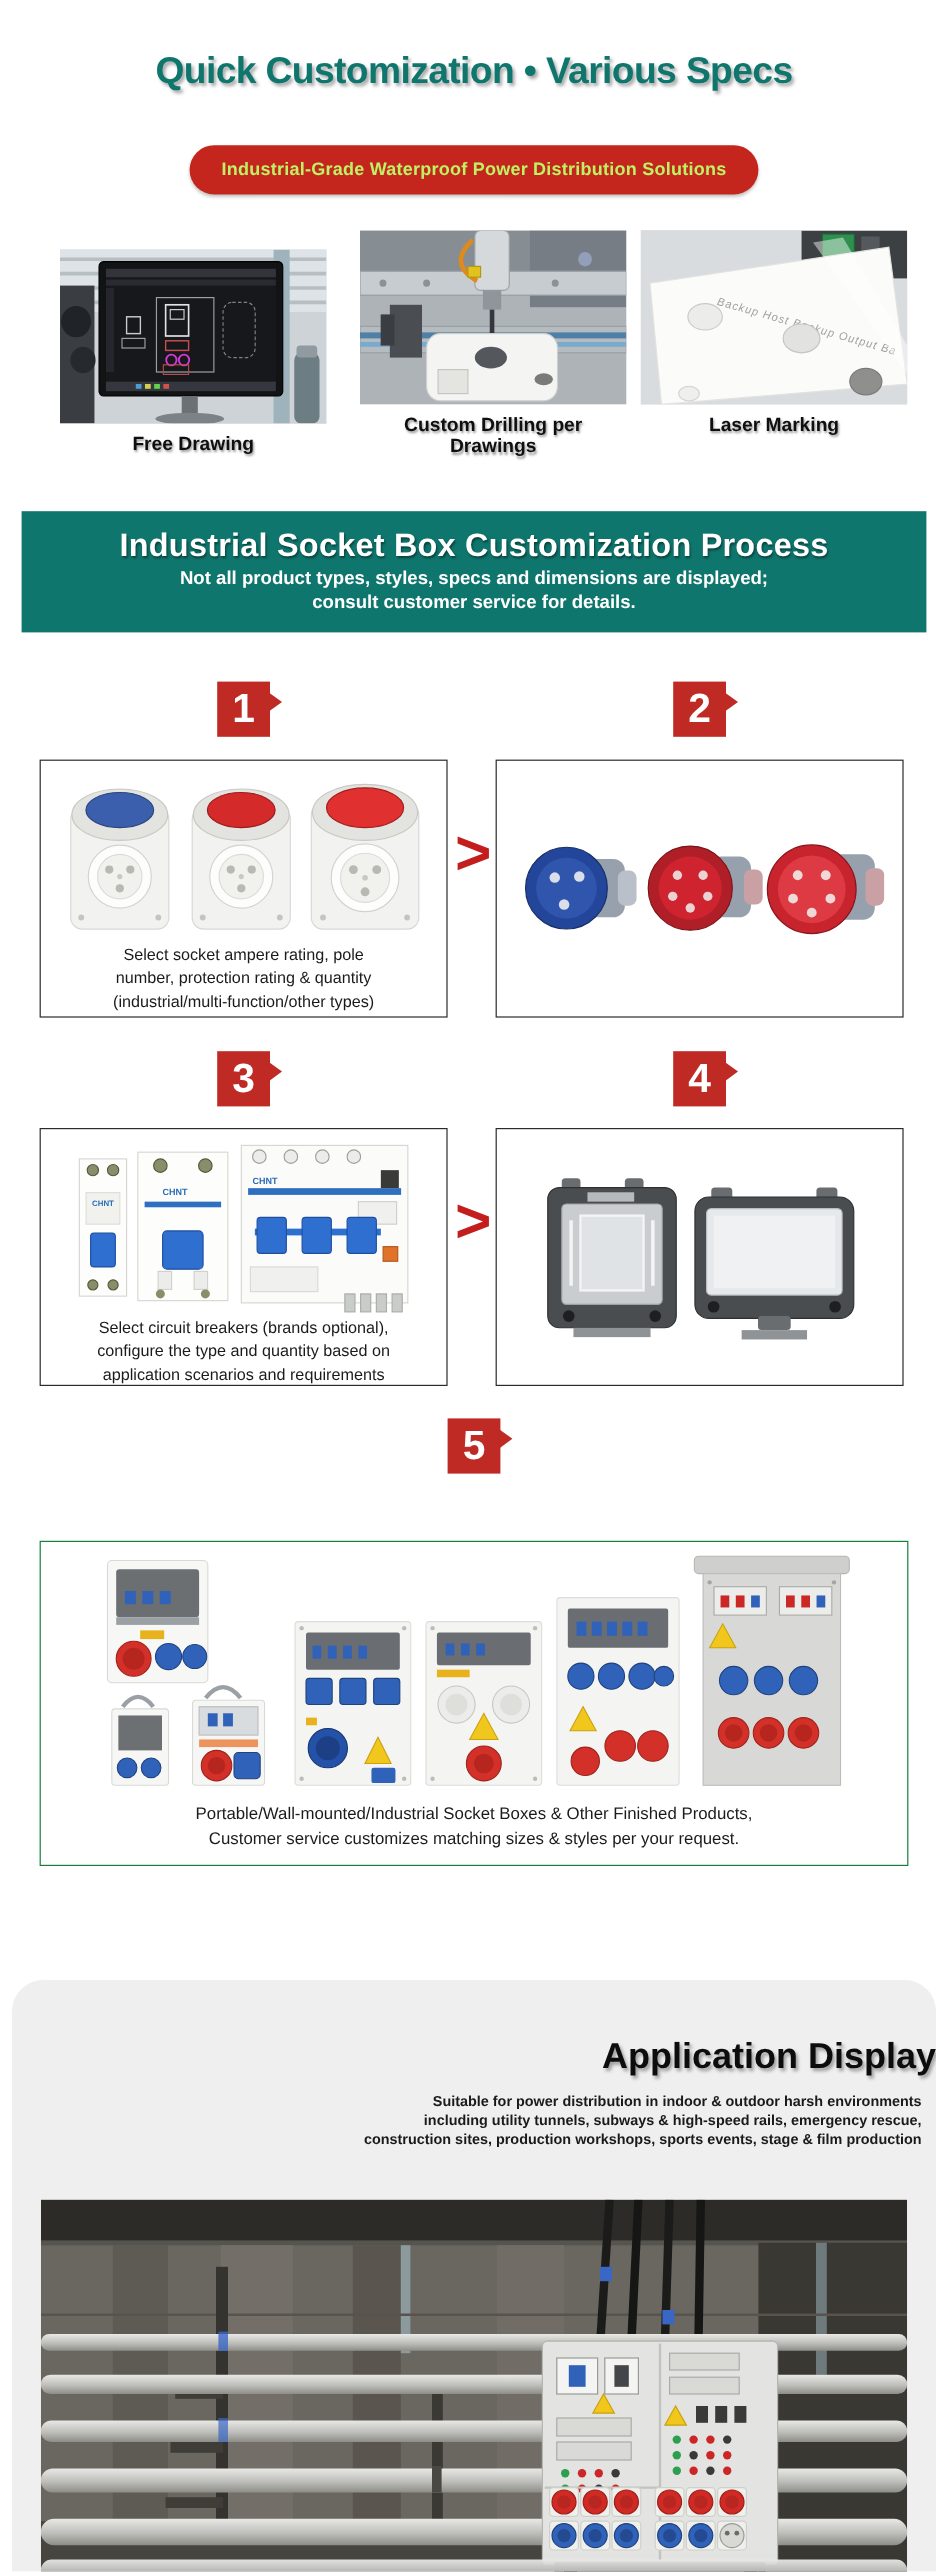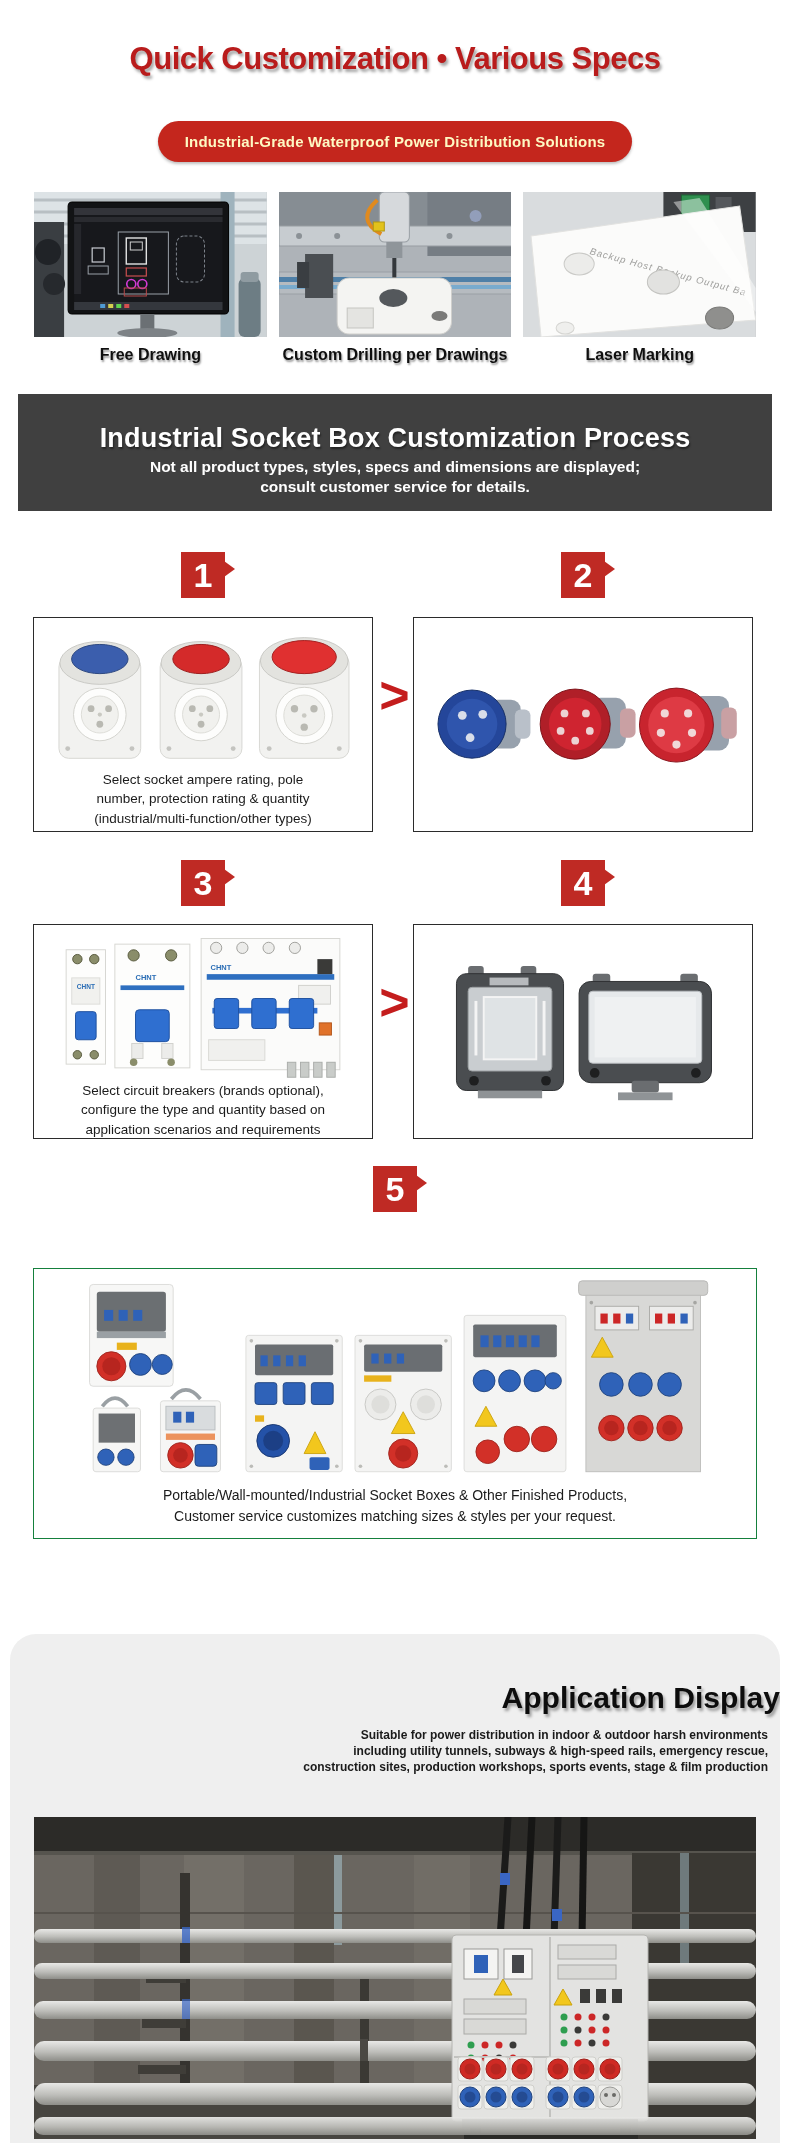--- a/index.html
+++ b/index.html
@@ -1,35 +1,35 @@
 <!DOCTYPE html>
 <html><head>
 <meta charset="utf-8">
 <style>
   html,body{margin:0;padding:0;}
   body{background:#ffffff;font-family:"Liberation Sans","DejaVu Sans",sans-serif;}
   .page{position:relative;width:790px;height:2143px;margin:0 auto;background:#fff;overflow:hidden;}
 
   
   .title{margin:40px 0 0;text-align:center;font-size:31px;line-height:1.2;font-weight:bold;
-         color:#b91c1c;letter-spacing:-0.5px;text-shadow:2px 3px 3px rgba(0,0,0,0.35);}
+         color:#0f766e;letter-spacing:-0.5px;text-shadow:2px 3px 3px rgba(0,0,0,0.35);}
   .pill-row{margin-top:44px;text-align:center;}
-  .pill{display:inline-block;background:#c4261d;color:#fef9c3;font-size:15px;font-weight:bold;
+  .pill{display:inline-block;background:#c4261d;color:#bef264;font-size:15px;font-weight:bold;
         padding:12px 27px;border-radius:28px;letter-spacing:0.2px;box-shadow:0 2px 3px rgba(0,0,0,0.25);}
 
   
   .photos{display:flex;gap:12px;padding:0 34px;margin-top:30px;}
   .photo-card{flex:1;min-width:0;text-align:center;}
   .photo-frame{height:145px;overflow:hidden;background:#ccc;}
   .photo-frame svg{display:block;width:100%;height:100%;}
   .photo-label{margin-top:9px;font-size:16px;font-weight:bold;color:#0f0f0f;
                text-shadow:1px 2px 2px rgba(0,0,0,0.4);}
 
   
-  .banner{margin:30px 18px 0;background:#404040;color:#fff;text-align:center;padding:29px 8px 15px;}
+  .banner{margin:30px 18px 0;background:#0f766e;color:#fff;text-align:center;padding:13px 8px 15px;}
   .banner-title{font-size:27px;font-weight:bold;letter-spacing:0.2px;white-space:pre-line;
                 text-shadow:1px 2px 2px rgba(0,0,0,0.45);}
   .banner-note{margin-top:3px;font-size:15.5px;font-weight:bold;line-height:1.26;white-space:pre-line;}
 
   
   .badge-row{display:grid;grid-template-columns:340px 340px;gap:40px;padding:0 33px;justify-items:center;}
   .badge-row.single{grid-template-columns:724px;}
   .badge-row.r1{margin-top:41px;}
   .badge-row.r2{margin-top:28px;}
   .badge-row.r3{margin-top:27px;}
@@ -75,21 +75,21 @@
 <div class="page">
 
   <h1 class="title">Quick Customization • Various Specs</h1>
 
   <div class="pill-row">
     <span class="pill">Industrial-Grade Waterproof Power Distribution Solutions</span>
   </div>
 
   <div class="photos">
 
-    <figure class="photo-card" style="margin:0">
+    <figure class="photo-card" style="margin:16px">
       <div class="photo-frame">
         <svg viewBox="0 0 232 145" preserveAspectRatio="none">
           <rect width="232" height="145" fill="#cdd3d6"></rect>
           <rect width="232" height="52" fill="#dde3e6"></rect>
           <g stroke="#b8bfc3" stroke-width="3">
               <line x1="0" y1="8" x2="232" y2="8"></line>
               <line x1="0" y1="20" x2="232" y2="20"></line>
               <line x1="0" y1="32" x2="232" y2="32"></line>
               <line x1="0" y1="44" x2="232" y2="44"></line>
             </g>

